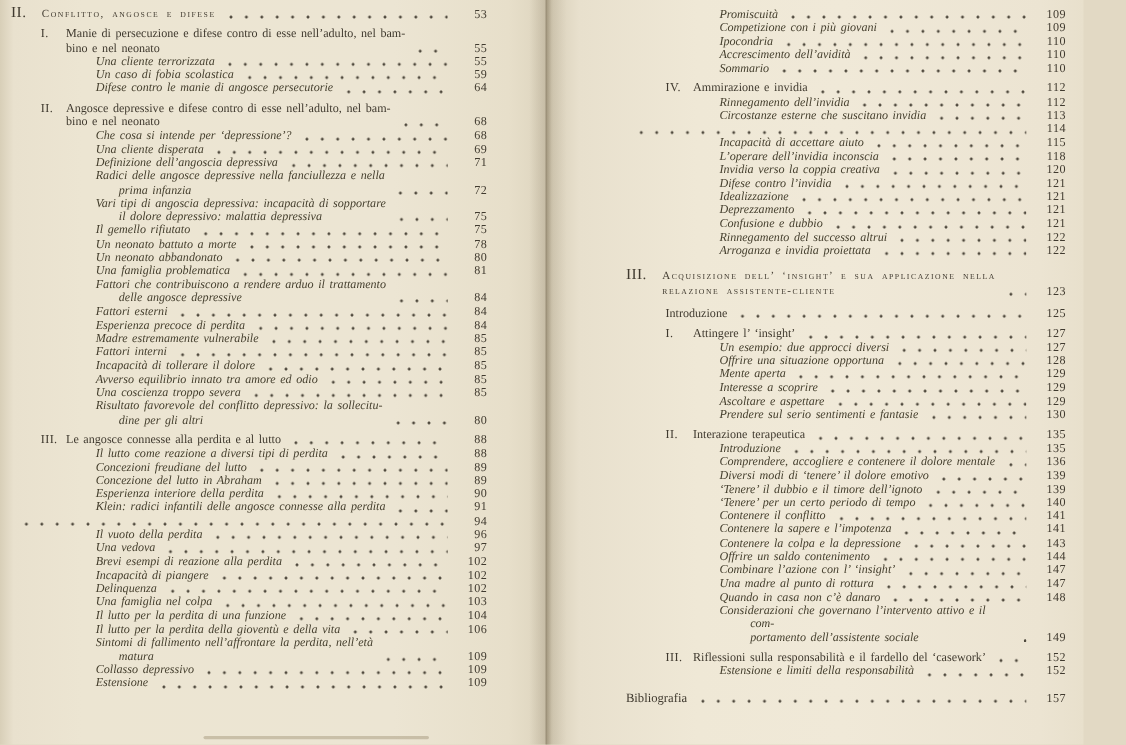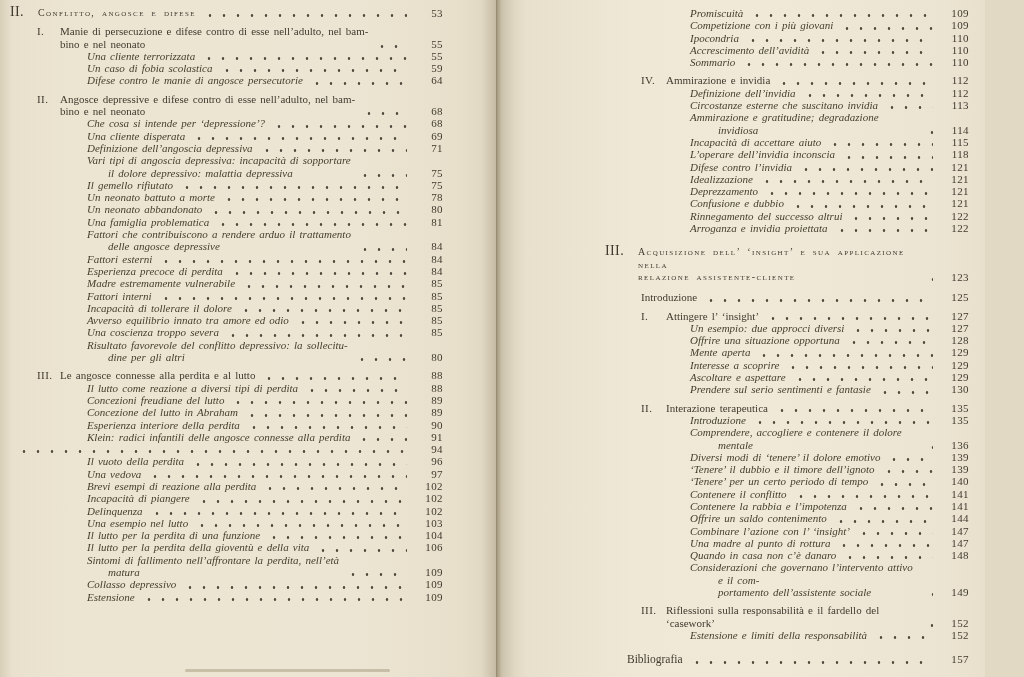--- a/index.html
+++ b/index.html
@@ -16,21 +16,21 @@
   }
   .page-left {
     left: 0; width: 497px;
     padding: 7px 54px 0 10px;
     background: linear-gradient(90deg,
       #d8cfb8 0%, #e9e1ce 2.5%, #ece5d2 15%, #ece5d3 72%,
       #e7dfca 93%, #ddd4be 100%);
   }
   .page-right {
     left: 497px; width: 488px;
-    padding: 7px 16px 0 108px;
+    padding: 7px 16px 0 72px;
     --i1: 36px; --c: 33px; --i2: 61px; --i3: 85px; --hang: 28px;
     background: linear-gradient(90deg,
       #c6bca4 0%, #d9d0ba 1.2%, #e8e0cd 6%, #efe8d6 28%,
       #f0e9d8 55%, #ece4d2 92%, #e8e0cc 100%);
   }
   .gutter-shadow {
     position: absolute; left: 481px; top: 0; bottom: 0; width: 34px;
     background: linear-gradient(90deg,
       rgba(97,82,56,0) 0%, rgba(97,82,56,0.18) 42%,
       rgba(97,82,56,0.30) 48%, rgba(97,82,56,0.10) 60%, rgba(97,82,56,0) 100%);
@@ -66,21 +66,21 @@
   .lvl-chapter { margin-top: 12px; margin-bottom: 6px; }
   .lvl-chapter .roman { width: var(--c); font-size: 14px; line-height: 12.3px; margin-top: -1px; }
   .lvl-chapter .label {
     font-variant: small-caps; letter-spacing: 1.4px; font-size: 10px;
     word-spacing: 0.28em;
   }
   .lvl-section { margin-top: 6px; }
   .lvl-section .roman { margin-left: var(--i1); width: calc(var(--i2) - var(--i1)); }
   .lvl-intro { margin-top: 8px; }
   .lvl-intro .label { margin-left: var(--i1); }
-  .lvl-top { margin-top: 12px; margin-left: 22px; }
+  .lvl-top { margin-top: 12px; }
   .lvl-top .label { font-size: 11.5px; }
   .lvl-sub .label {
     margin-left: var(--i3);
     padding-left: var(--hang); text-indent: calc(-1 * var(--hang));
     font-style: italic; color: #46402f;
   }
   .row:first-child { margin-top: 0; }
 </style>
 </head>
 <body>
@@ -131,20 +131,26 @@
         <span class="label">Una cliente disperata</span>
         <span class="leader"></span>
         <span class="pagenum">69</span>
       </div>
       <div class="row lvl-sub">
         <span class="label">Definizione dell’angoscia depressiva</span>
         <span class="leader"></span>
         <span class="pagenum">71</span>
       </div>
       <div class="row lvl-sub">
+        <span class="label">Radici delle angosce depressive nella fanciullezza e nella
+prima infanzia</span>
+        <span class="leader"></span>
+        <span class="pagenum">72</span>
+      </div>
+      <div class="row lvl-sub">
         <span class="label">Vari tipi di angoscia depressiva: incapacità di sopportare
 il dolore depressivo: malattia depressiva</span>
         <span class="leader"></span>
         <span class="pagenum">75</span>
       </div>
       <div class="row lvl-sub">
         <span class="label">Il gemello rifiutato</span>
         <span class="leader"></span>
         <span class="pagenum">75</span>
       </div>
@@ -264,21 +270,21 @@
         <span class="label">Incapacità di piangere</span>
         <span class="leader"></span>
         <span class="pagenum">102</span>
       </div>
       <div class="row lvl-sub">
         <span class="label">Delinquenza</span>
         <span class="leader"></span>
         <span class="pagenum">102</span>
       </div>
       <div class="row lvl-sub">
-        <span class="label">Una esempio nel lutto</span>
+        <span class="label">Una famiglia nel colpa</span>
         <span class="leader"></span>
         <span class="pagenum">103</span>
       </div>
       <div class="row lvl-sub">
         <span class="label">Il lutto per la perdita di una funzione</span>
         <span class="leader"></span>
         <span class="pagenum">104</span>
       </div>
       <div class="row lvl-sub">
         <span class="label">Il lutto per la perdita della gioventù e della vita</span>
@@ -328,43 +334,47 @@
         <span class="leader"></span>
         <span class="pagenum">110</span>
       </div>
       <div class="row lvl-section">
         <span class="roman">IV.</span>
         <span class="label">Ammirazione e invidia</span>
         <span class="leader"></span>
         <span class="pagenum">112</span>
       </div>
       <div class="row lvl-sub">
-        <span class="label">Definizione dell’invidia</span>
+        <span class="label">Rinnegamento dell’invidia</span>
         <span class="leader"></span>
         <span class="pagenum">112</span>
       </div>
       <div class="row lvl-sub">
         <span class="label">Circostanze esterne che suscitano invidia</span>
         <span class="leader"></span>
         <span class="pagenum">113</span>
       </div>
       <div class="row lvl-sub">
-        <span class="label">Ammirazione e gratitudine; degradazione invidiosa</span>
         <span class="leader"></span>
         <span class="pagenum">114</span>
       </div>
       <div class="row lvl-sub">
         <span class="label">Incapacità di accettare aiuto</span>
         <span class="leader"></span>
         <span class="pagenum">115</span>
       </div>
       <div class="row lvl-sub">
         <span class="label">L’operare dell’invidia inconscia</span>
         <span class="leader"></span>
         <span class="pagenum">118</span>
+      </div>
+      <div class="row lvl-sub">
+        <span class="label">Invidia verso la coppia creativa</span>
+        <span class="leader"></span>
+        <span class="pagenum">120</span>
       </div>
       <div class="row lvl-sub">
         <span class="label">Difese contro l’invidia</span>
         <span class="leader"></span>
         <span class="pagenum">121</span>
       </div>
       <div class="row lvl-sub">
         <span class="label">Idealizzazione</span>
         <span class="leader"></span>
         <span class="pagenum">121</span>
@@ -467,23 +477,28 @@
         <span class="label">‘Tenere’ per un certo periodo di tempo</span>
         <span class="leader"></span>
         <span class="pagenum">140</span>
       </div>
       <div class="row lvl-sub">
         <span class="label">Contenere il conflitto</span>
         <span class="leader"></span>
         <span class="pagenum">141</span>
       </div>
       <div class="row lvl-sub">
-        <span class="label">Contenere la rabbia e l’impotenza</span>
+        <span class="label">Contenere la sapere e l’impotenza</span>
         <span class="leader"></span>
         <span class="pagenum">141</span>
+      </div>
+      <div class="row lvl-sub">
+        <span class="label">Contenere la colpa e la depressione</span>
+        <span class="leader"></span>
+        <span class="pagenum">143</span>
       </div>
       <div class="row lvl-sub">
         <span class="label">Offrire un saldo contenimento</span>
         <span class="leader"></span>
         <span class="pagenum">144</span>
       </div>
       <div class="row lvl-sub">
         <span class="label">Combinare l’azione con l’ ‘insight’</span>
         <span class="leader"></span>
         <span class="pagenum">147</span>

